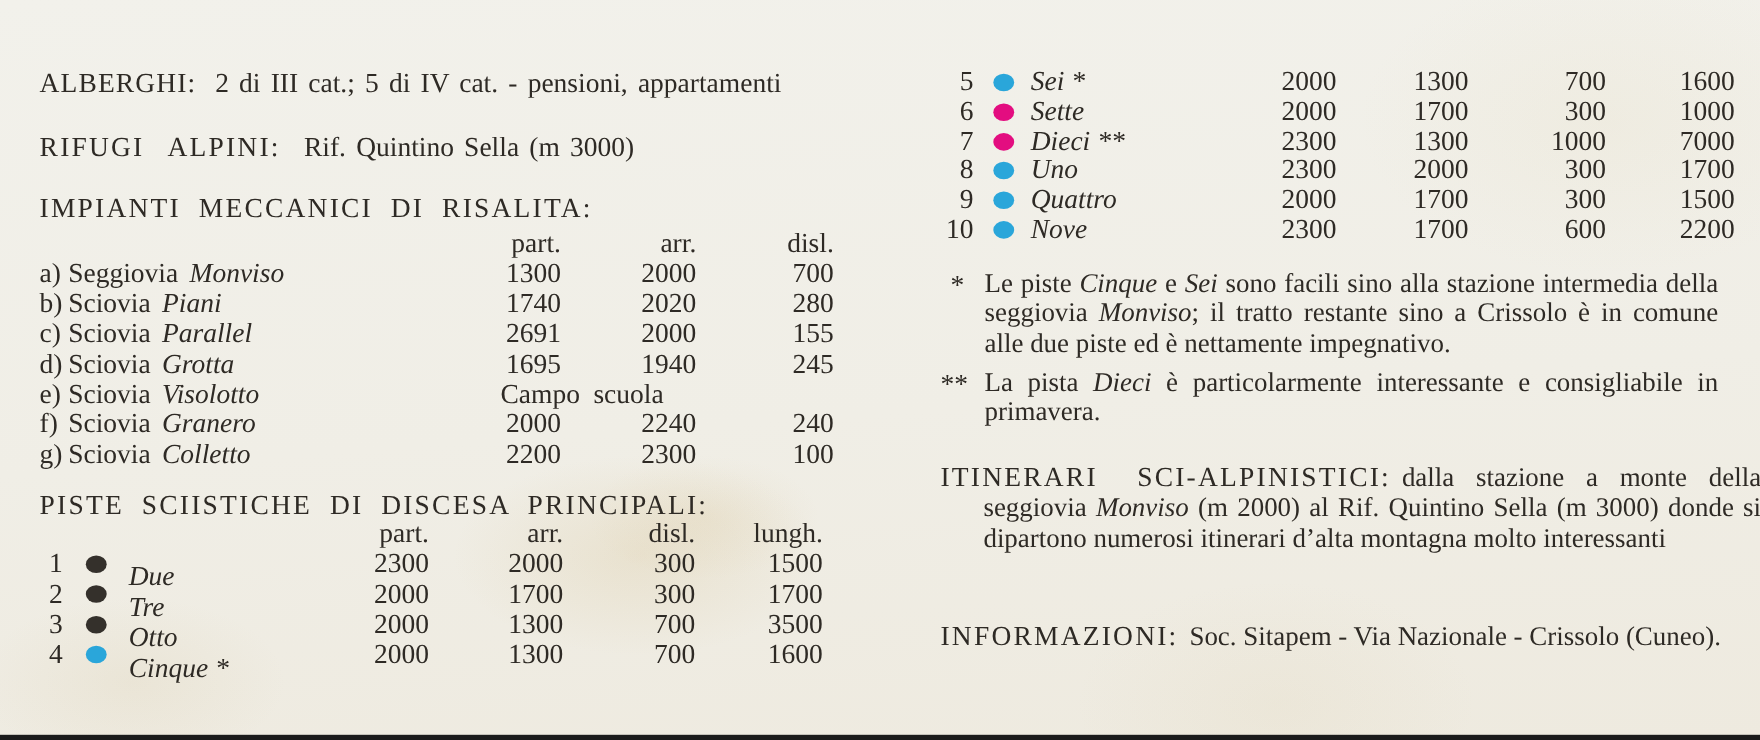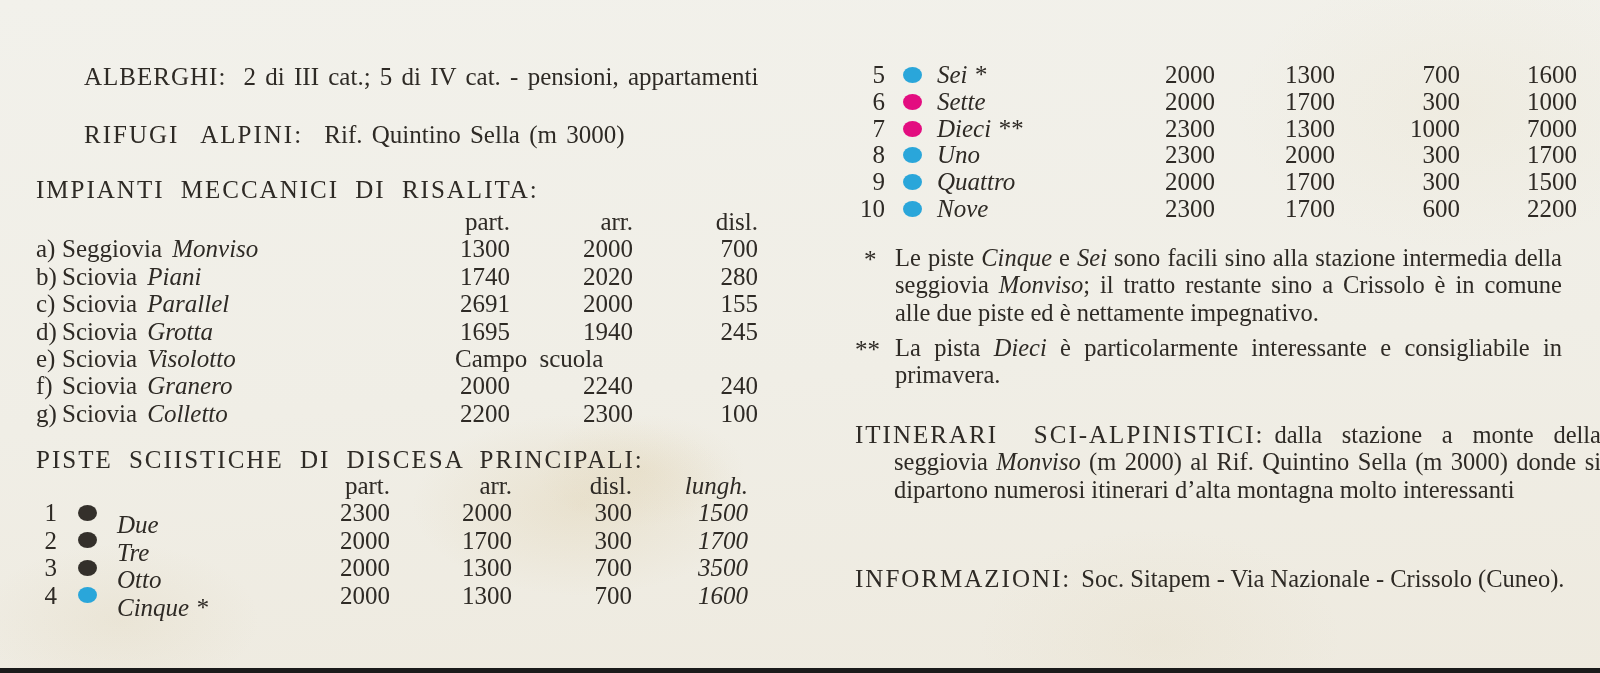--- a/index.html
+++ b/index.html
@@ -11,21 +11,21 @@
       radial-gradient(240px 130px at 580px 505px, rgba(206,180,122,0.20), rgba(206,180,122,0) 70%),
       radial-gradient(150px 80px at 640px 470px, rgba(206,180,122,0.14), rgba(206,180,122,0) 70%),
       radial-gradient(200px 110px at 120px 620px, rgba(200,178,128,0.12), rgba(200,178,128,0) 70%),
       radial-gradient(320px 200px at 1460px 110px, rgba(228,218,188,0.18), rgba(228,218,188,0) 70%),
       radial-gradient(260px 160px at 1160px 640px, rgba(210,192,148,0.10), rgba(210,192,148,0) 70%),
       linear-gradient(176deg,#f2f1eb 0%, #f0eee6 55%, #eeeadf 100%);
   }
   .abs{position:absolute;white-space:nowrap;}
   .heading{font-size:25px;letter-spacing:2px;word-spacing:8px;}
   .h-tight{letter-spacing:1px;word-spacing:4px;}
-  .body-text{font-size:25px;word-spacing:3px;margin-left:48px;}
+  .body-text{font-size:25px;word-spacing:3px;}
   .it{font-style:italic;}
 
   
   .tbl{position:absolute;font-size:25px;}
   .trow{position:relative;height:27.4px;line-height:27.4px;}
   .cell{position:absolute;top:0;white-space:nowrap;}
   .ncol{text-align:right;}
 
   
   .i-key{left:0;}
@@ -35,21 +35,21 @@
   .i-arr{left:513px;width:84px;}
   .i-disl{left:638px;width:84px;}
 
   
   .p-num{left:0;width:21px;text-align:right;}
   .p-dot{left:42px;top:5.5px;}
   .p-name{left:81px;margin-top:12px;}
   .p-part{left:270px;width:84px;}
   .p-arr{left:392px;width:84px;}
   .p-disl{left:512px;width:84px;}
-  .p-lungh{left:628px;width:84px;font-style:italic;}
+  .p-lungh{left:628px;width:84px;}
 
   
   .r-num{left:0;width:37px;text-align:right;}
   .r-dot{left:55px;top:5px;}
   .r-name{left:89px;}
   .r-part{left:287px;width:80px;}
   .r-arr{left:407px;width:80px;}
   .r-disl{left:532px;width:80px;}
   .r-lungh{left:649px;width:80px;}
 

